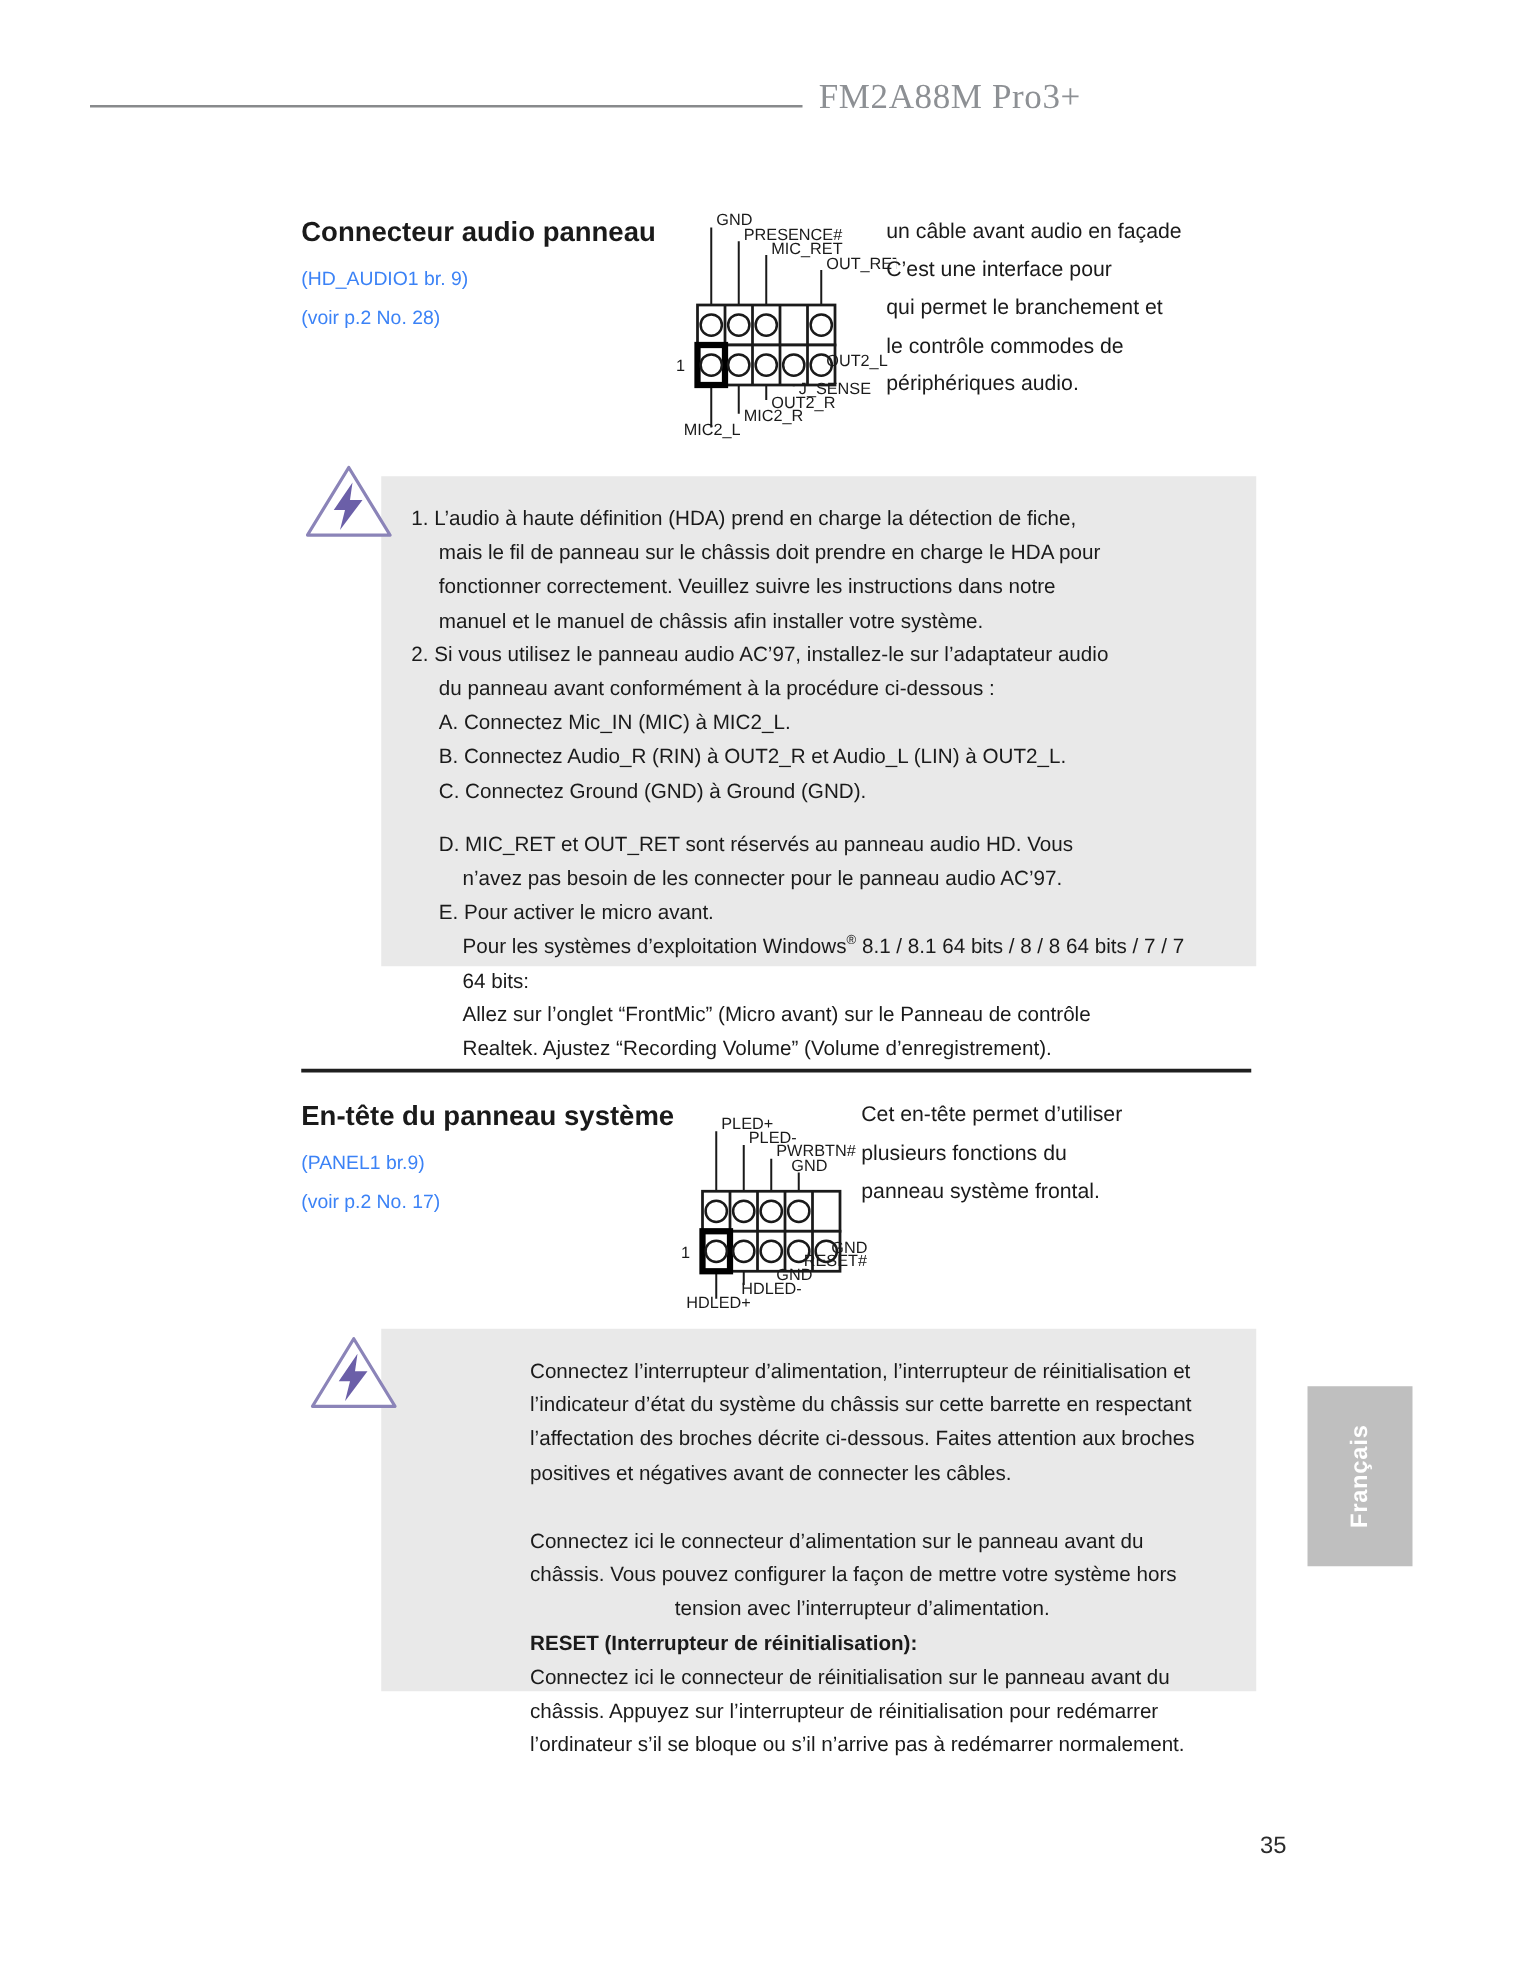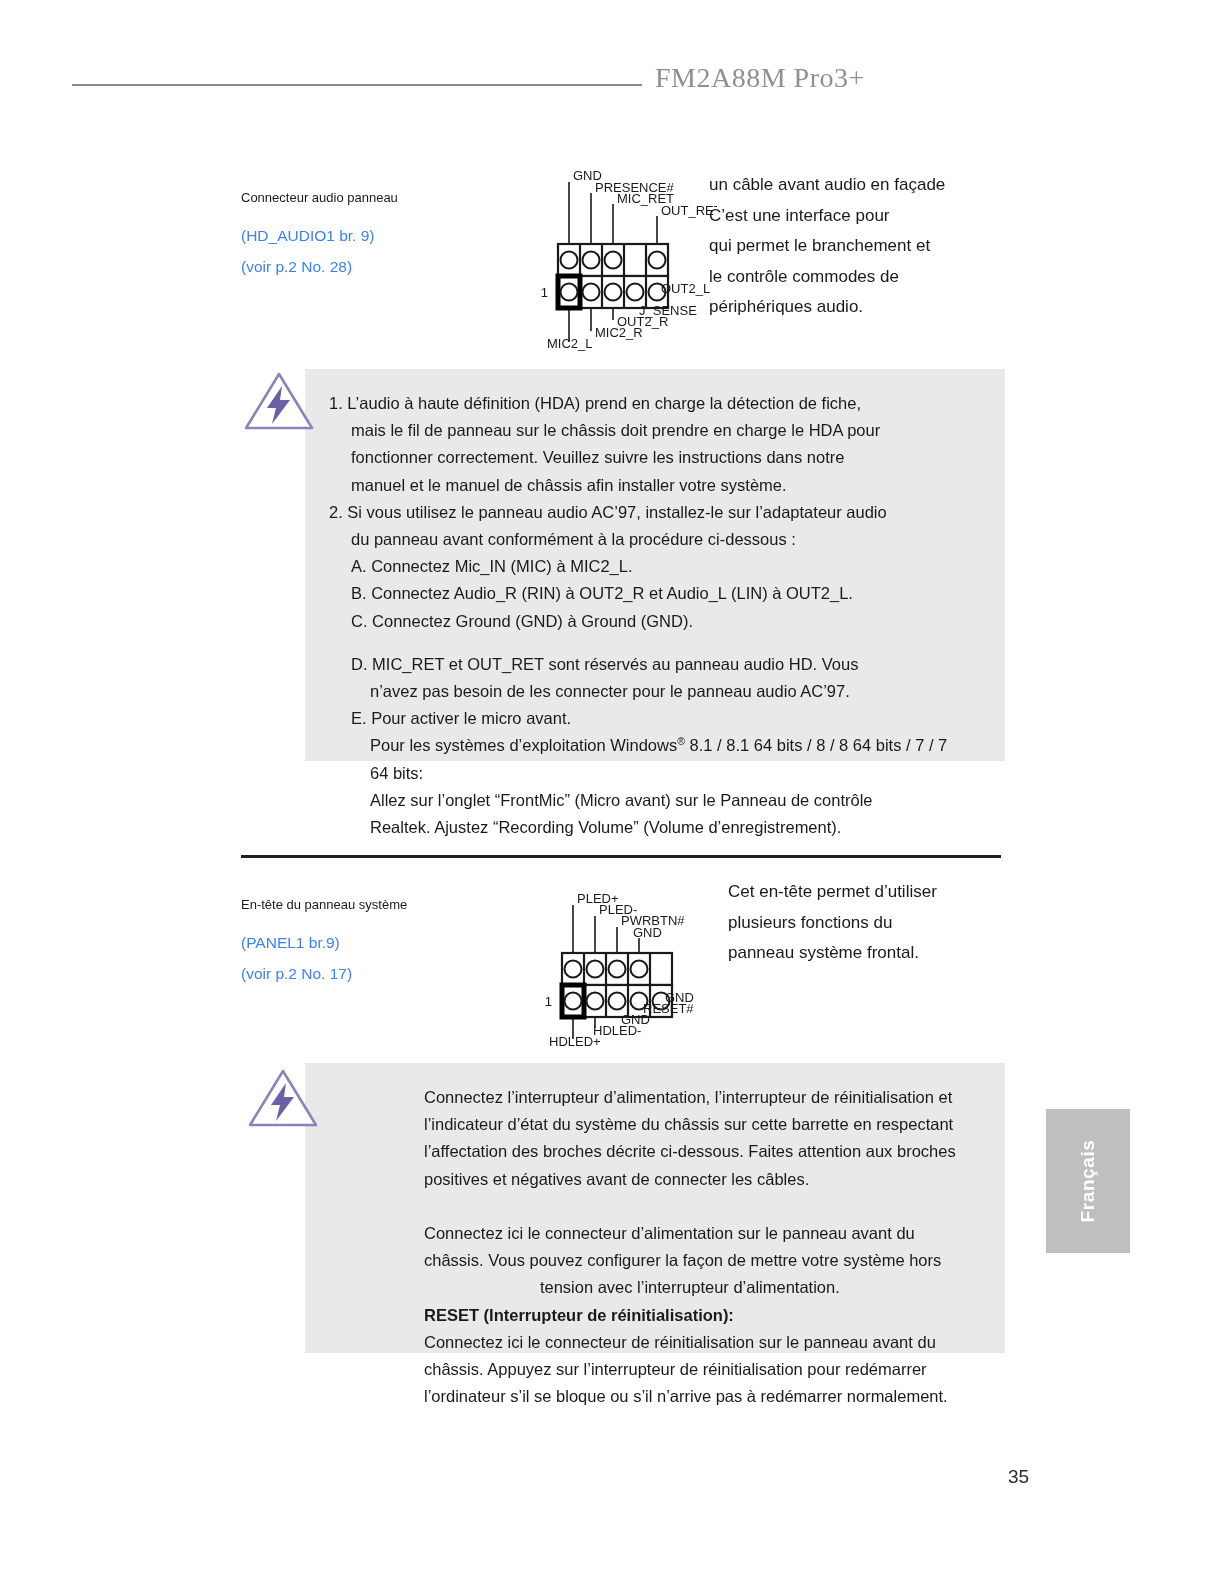--- a/index.html
+++ b/index.html
@@ -63,25 +63,26 @@
     position: absolute;
     left: 241px;
     width: 280px;
   }
   .col-right {
     position: absolute;
     width: 310px;
   }
 
   .sec-title {
-    font-size: 13px;
+    font-size: 22px;
     line-height: 28px;
     color: #1a1a1a;
-    margin: 16px 0 8px 0;
-    white-space: nowrap;
+    margin: 4px 0 8px 0;
+    white-space: nowrap;
+    font-weight: bold;
   }
   .sec-sub {
     font-size: 15.5px;
     line-height: 31px;
     color: #3b82f6;
     white-space: nowrap;
   }
   .desc-line {
     font-size: 17px;
     line-height: 30.5px;
@@ -233,21 +234,21 @@
   </div>
 
   <div class="col-right" style="left:709px; top:10px;">
     <div class="desc-line">un câble avant audio en façade</div>
     <div class="desc-line">C’est une interface pour</div>
     <div class="desc-line">qui permet le branchement et</div>
     <div class="desc-line">le contrôle commodes de</div>
     <div class="desc-line">périphériques audio.</div>
   </div>
 
-  <div class="note-box" style="left:305px; top:209px; width:700px; height:392px;">
+  <div class="note-box" style="left:305px; top:221px; width:700px; height:392px;">
     <div class="note-inner" style="left:24px; top:21px;" id="audio-note-lines">
         <div class="note-line" style="padding-left: 0px;">1. L’audio à haute définition (HDA) prend en charge la détection de fiche,</div>
         <div class="note-line" style="padding-left: 22px;">mais le fil de panneau sur le châssis doit prendre en charge le HDA pour</div>
         <div class="note-line" style="padding-left: 22px;">fonctionner correctement. Veuillez suivre les instructions dans notre</div>
         <div class="note-line" style="padding-left: 22px;">manuel et le manuel de châssis afin installer votre système.</div>
         <div class="note-line" style="padding-left: 0px;">2. Si vous utilisez le panneau audio AC’97, installez-le sur l’adaptateur audio</div>
         <div class="note-line" style="padding-left: 22px;">du panneau avant conformément à la procédure ci-dessous :</div>
         <div class="note-line" style="padding-left: 22px;">A. Connectez Mic_IN (MIC) à MIC2_L.</div>
         <div class="note-line" style="padding-left: 22px;">B. Connectez Audio_R (RIN) à OUT2_R et Audio_L (LIN) à OUT2_L.</div>
         <div class="note-line" style="padding-left: 22px;">C. Connectez Ground (GND) à Ground (GND).</div>
@@ -331,21 +332,21 @@
         <text x="31" y="123" text-anchor="end">1</text>
         <text x="144" y="119">GND</text>
         <text x="122" y="130">RESET#</text>
         <text x="100" y="141">GND</text>
         <text x="72" y="152">HDLED-</text>
         <text x="28" y="163">HDLED+</text>
       </g>
     </svg>
   </div>
 
-  <div class="col-right" style="left:728px; top:22px;">
+  <div class="col-right" style="left:689px; top:22px;">
     <div class="desc-line">Cet en-tête permet d’utiliser</div>
     <div class="desc-line">plusieurs fonctions du</div>
     <div class="desc-line">panneau système frontal.</div>
   </div>
 
   <div class="note-box" style="left:305px; top:208px; width:700px; height:290px;">
     <div class="note-inner" style="left:119px; top:21px;" id="panel-note-lines">
         <div class="note-line" style="padding-left: 0px;">Connectez l’interrupteur d’alimentation, l’interrupteur de réinitialisation et</div>
         <div class="note-line" style="padding-left: 0px;">l’indicateur d’état du système du châssis sur cette barrette en respectant</div>
         <div class="note-line" style="padding-left: 0px;">l’affectation des broches décrite ci-dessous. Faites attention aux broches</div>

